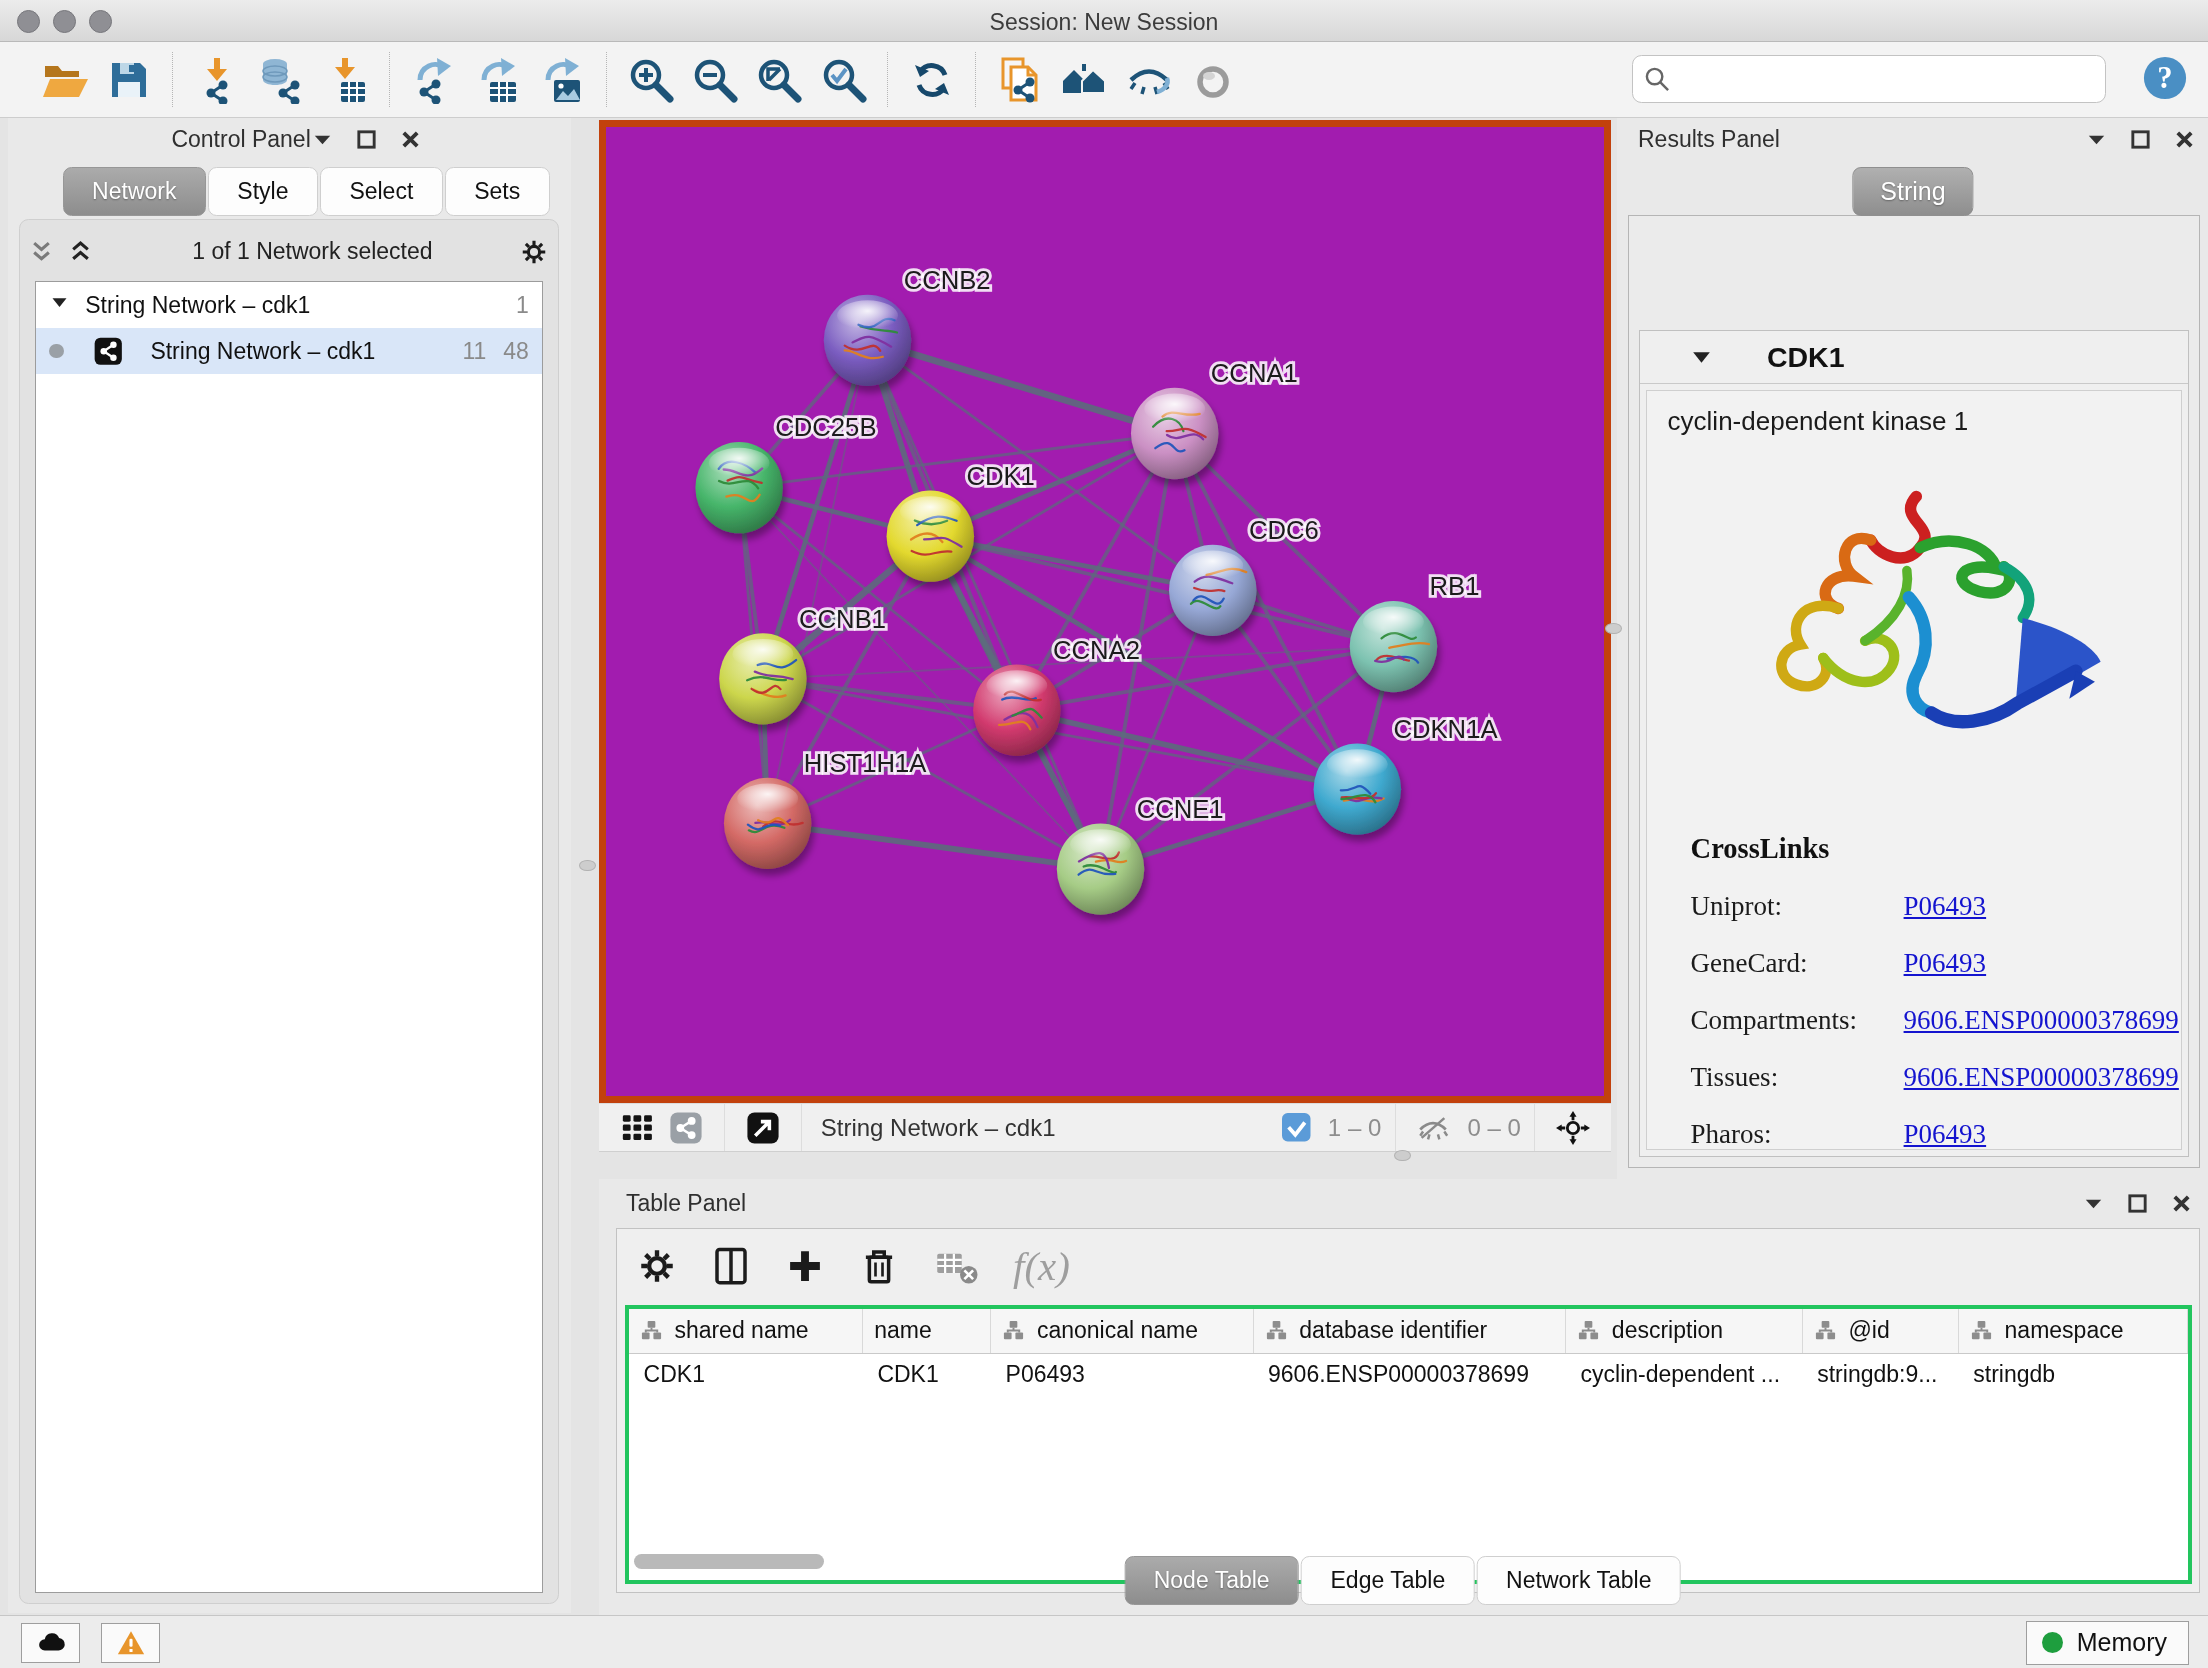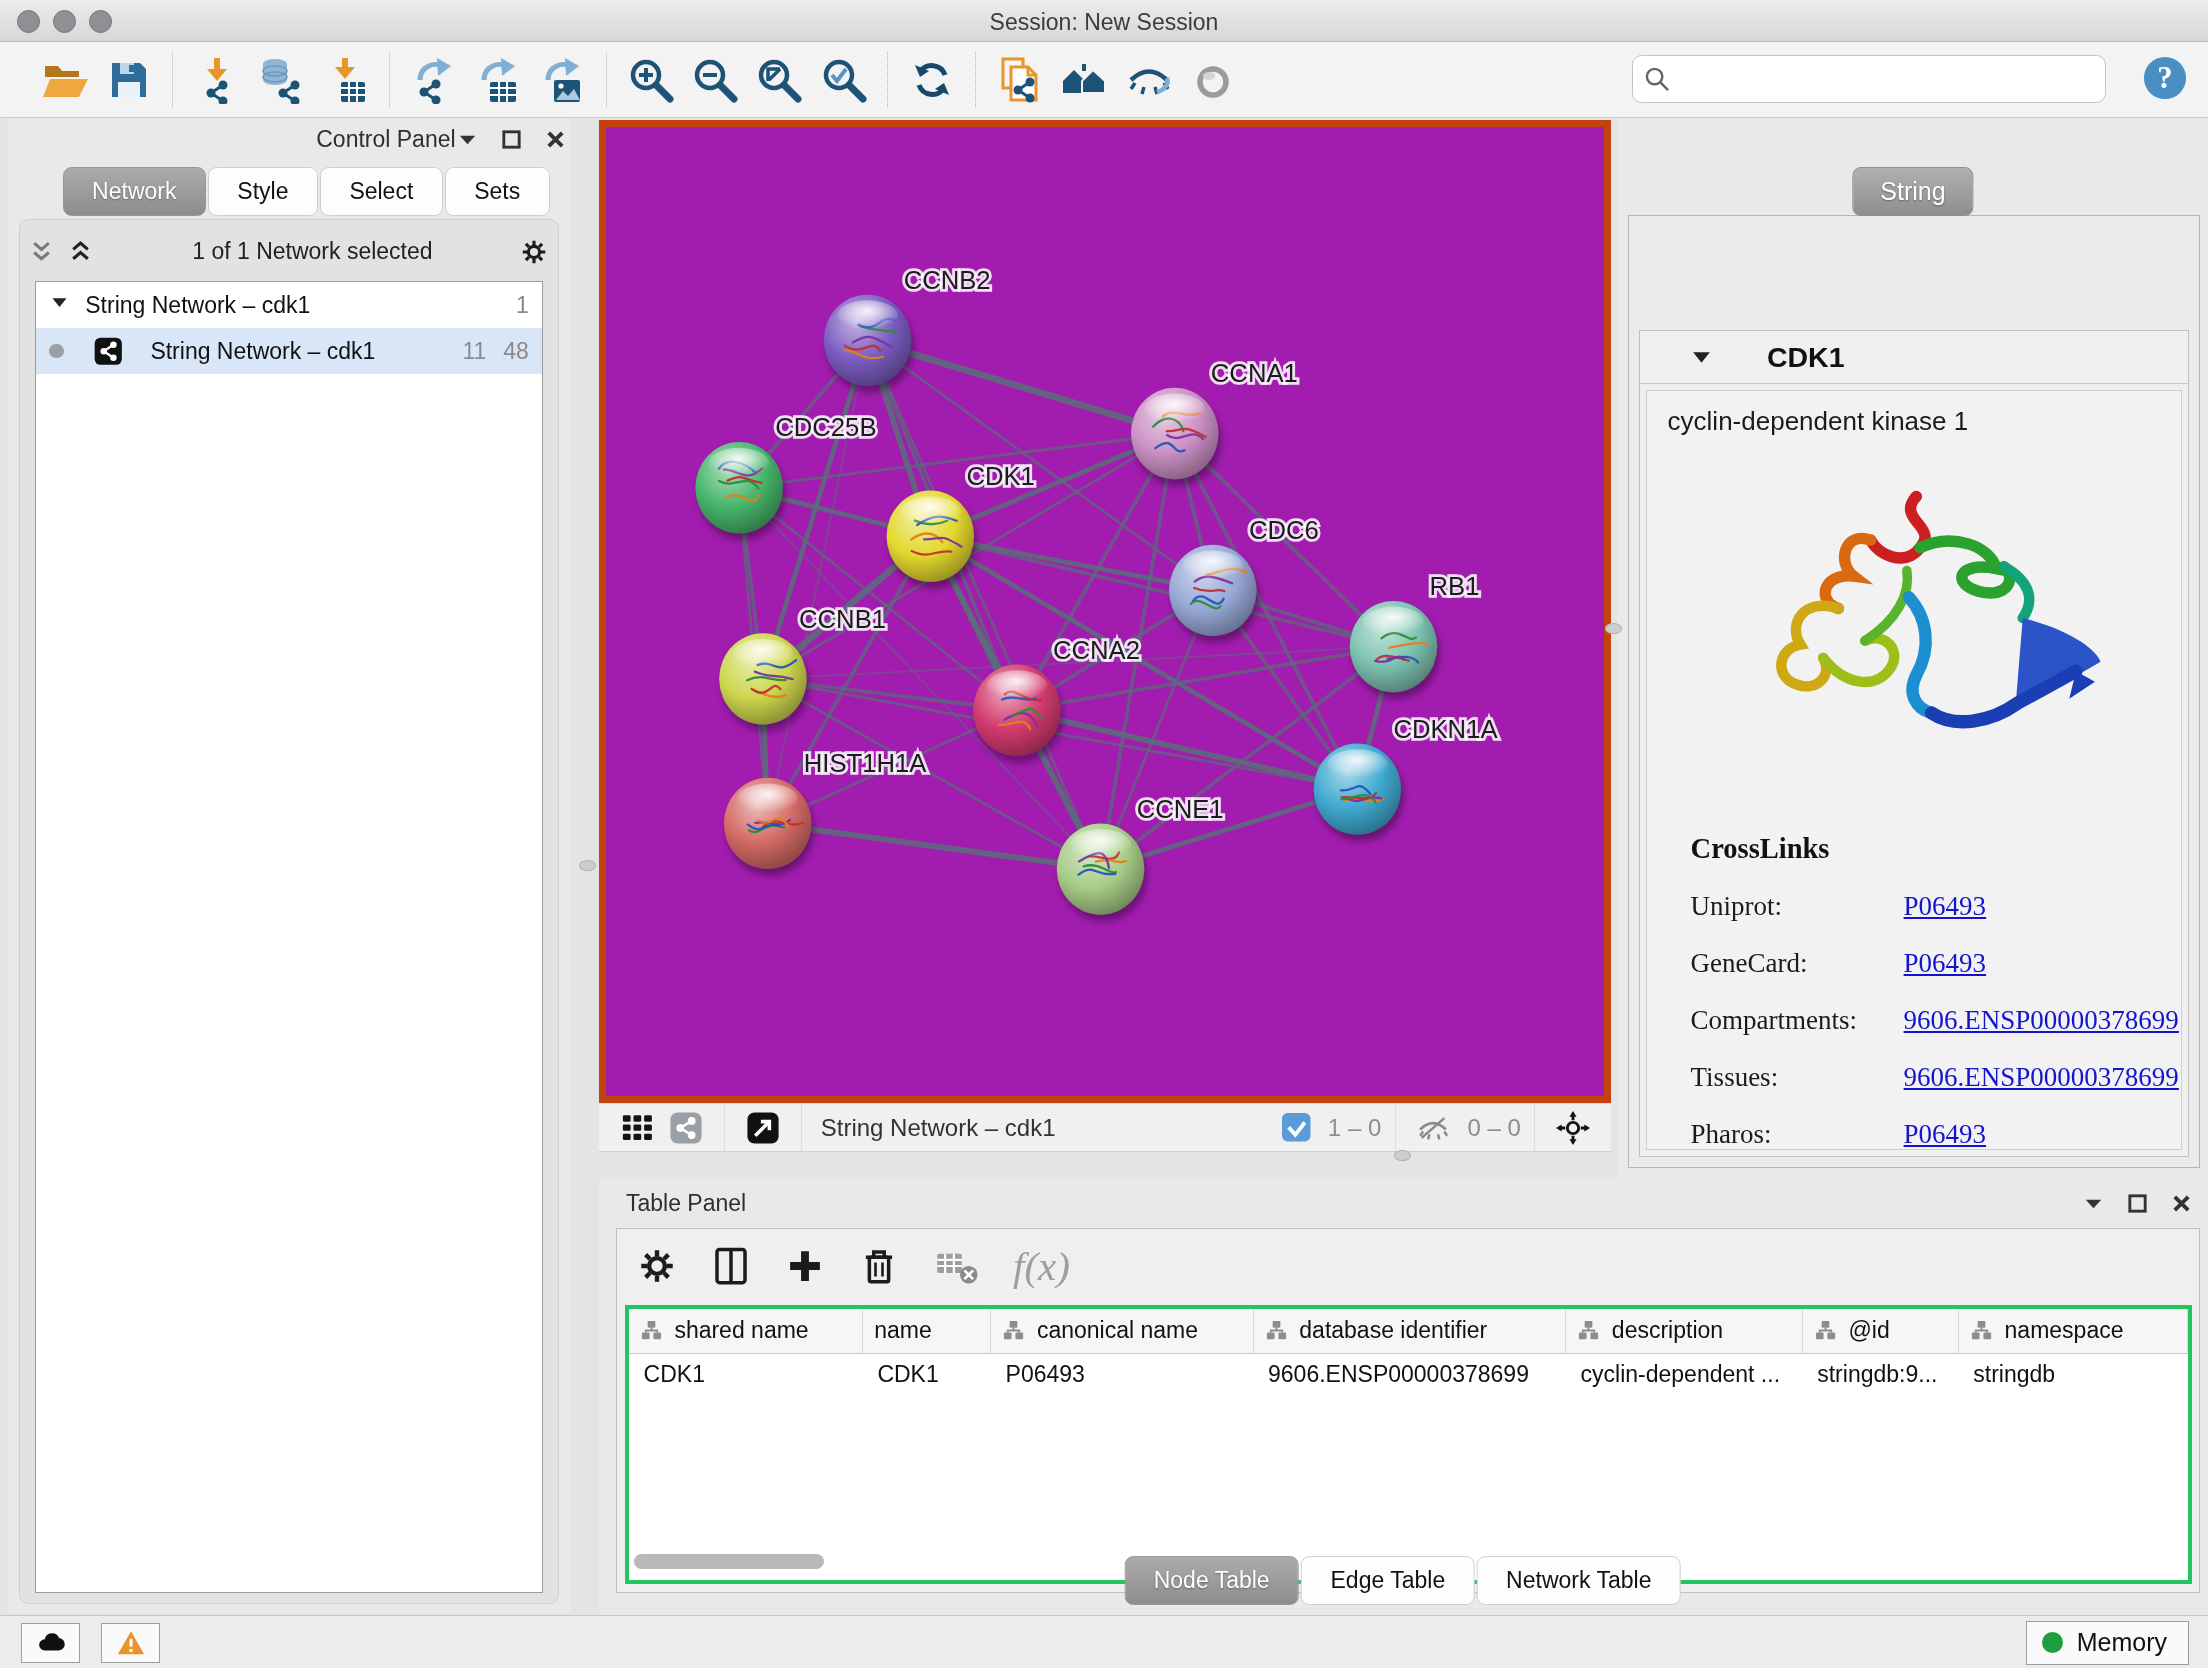--- a/index.html
+++ b/index.html
@@ -27,21 +27,21 @@
   .searchbox input { border:none; outline:none; font-size:23px; width:409px; background:transparent; }
   .help-btn { position:absolute; left:2142px; top:13.3px; width:46px; height:46px; }
 
   
   .panel-title { font-size:23px; color:#2f2f2f; }
   .ph-icons { display:flex; align-items:center; gap:21px; }
   .ph-icons svg { width:23px; height:23px; }
 
   
   .control-panel { position:absolute; left:7.6px; top:118px; width:563px; height:1495px; background:#e9e9e9; }
-  .cp-header { position:absolute; left:19px; right:4px; top:7.6px; display:flex; justify-content:flex-end; align-items:center; }
+  .cp-header { position:absolute; left:19px; right:4px; top:7.6px; display:flex; justify-content:center; align-items:center; }
   .tabs-row { position:absolute; left:55px; top:49px; display:flex; }
   .tab { height:49px; padding:0 28.5px; display:flex; align-items:center; justify-content:center;
     font-size:23px; background:#fdfdfd; border:1px solid #cfcfcf; border-radius:8.6px; margin-right:1.9px; color:#111; cursor:pointer; }
   .tab.active { background:linear-gradient(#ababab,#8d8d8d); color:#fff; text-shadow:0 1px 1.9px rgba(0,0,0,.35); border-color:#979797; }
   .cp-group { position:absolute; left:11.4px; right:11.4px; top:101px; bottom:9.5px;
     background:#e2e2e2; border:1px solid #cfcfcf; border-radius:9.5px; }
   .cp-selrow { position:absolute; left:9.5px; right:9.5px; top:7.6px; height:48px; display:flex; align-items:center; }
   .cp-selrow .chev { width:25px; height:25px; margin-right:13.3px; }
   .cp-selrow .seltext { flex:1; text-align:center; font-size:23px; color:#222; }
   .cp-selrow .gear { width:30px; height:30px; }
@@ -642,20 +642,34 @@
             <path d="M24 0l5 8H19z"></path>
             <path d="M24 48l5-8H19z"></path>
             <path d="M0 24l8-5v10z"></path>
             <path d="M48 24l-8-5v10z"></path>
           </g>
       </svg>
     </div>
   </div>
 
   <div class="results-panel">
+    <div class="rp-header">
+      <span class="panel-title">Results Panel</span>
+      <span class="ph-icons">
+        <svg viewBox="0 0 24 24">
+            <path d="M4 8l8 9 8-9z" fill="#333"></path>
+          </svg>
+        <svg viewBox="0 0 24 24">
+            <rect x="4" y="4" width="16" height="16" fill="none" stroke="#333" stroke-width="3"></rect>
+          </svg>
+        <svg viewBox="0 0 24 24">
+            <path d="M5 5l14 14M19 5L5 19" stroke="#333" stroke-width="4"></path>
+          </svg>
+      </span>
+    </div>
     <div class="rp-tab">String</div>
     <div class="rp-box">
       <div class="rp-card">
         <div class="rp-card-head">
           <svg class="caret" viewBox="0 0 24 24">
               <path d="M4 7l8 10 8-10z" fill="#222"></path>
             </svg>
           <span class="gene">CDK1</span>
         </div>
         <div class="rp-inner">

